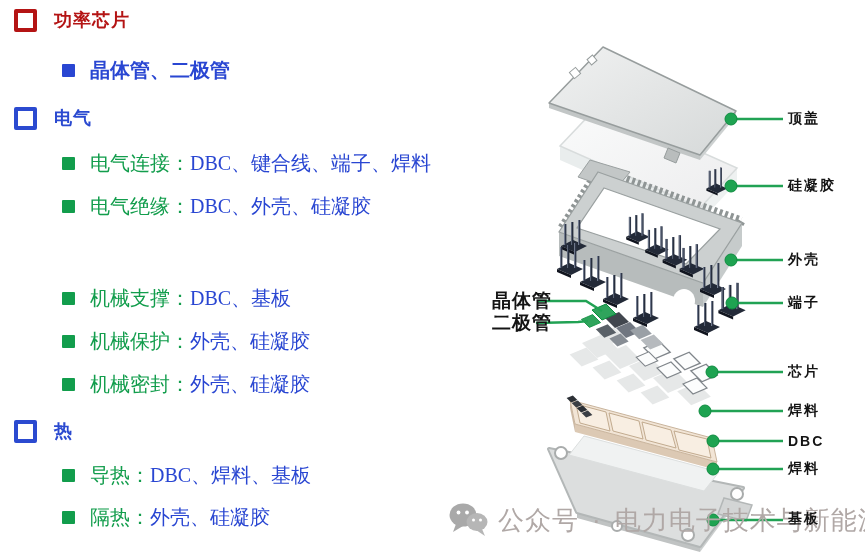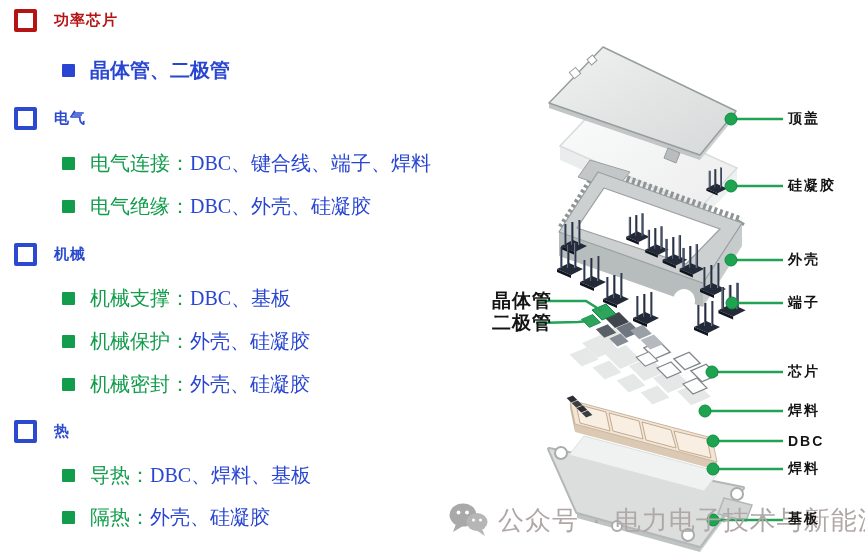--- a/index.html
+++ b/index.html
@@ -12,21 +12,21 @@
     --wm:#b0a8a6;
   }
   html,body{margin:0;padding:0;background:#ffffff;}
   .canvas{
     position:relative;width:865px;height:553px;background:#ffffff;overflow:hidden;
     font-family:"Liberation Sans", sans-serif;
   }
   svg.diagram{position:absolute;left:0;top:0;z-index:1;}
   
   .row{position:absolute;display:flex;align-items:center;z-index:2;white-space:nowrap;}
-  .row.h1{left:14px;height:28px;font-size:15px;font-weight:600;letter-spacing:1px;}
+  .row.h1{left:14px;height:28px;font-size:18px;font-weight:600;letter-spacing:1px;}
   .row.sub{left:62px;height:26px;font-size:20px;}
   .b1{width:15px;height:15px;border:4px solid currentColor;border-radius:2px;margin-right:17px;flex:0 0 auto;}
   .b2{width:13px;height:13px;margin-right:15px;border-radius:1px;flex:0 0 auto;background:var(--label-green);}
   .b2.blue{background:var(--blue);}
   .lab{color:var(--label-green);}
   .val{color:var(--blue);font-family:"Liberation Serif", serif;}
   .val.sans{font-family:"Liberation Sans", sans-serif;font-weight:bold;}
   
   .plabel{
     position:absolute;left:788px;transform:translateY(-50%);z-index:5;
@@ -219,24 +219,20 @@
     <span class="b2"></span>
     <span class="lab">电气连接：</span>
       <span class="val">DBC、键合线、端子、焊料</span>
   </div>
   <div class="row sub" style="top:193px">
     <span class="b2"></span>
     <span class="lab">电气绝缘：</span>
       <span class="val">DBC、外壳、硅凝胶</span>
   </div>
 
-  <div class="row h1" style="top:240px">
-    <span class="b1" style="color:var(--hblue)"></span>
-    <span style="color:var(--hblue)">机械</span>
-  </div>
   <div class="row sub" style="top:285px">
     <span class="b2"></span>
     <span class="lab">机械支撑：</span>
       <span class="val">DBC、基板</span>
   </div>
   <div class="row sub" style="top:328px">
     <span class="b2"></span>
     <span class="lab">机械保护：</span>
       <span class="val">外壳、硅凝胶</span>
   </div>

